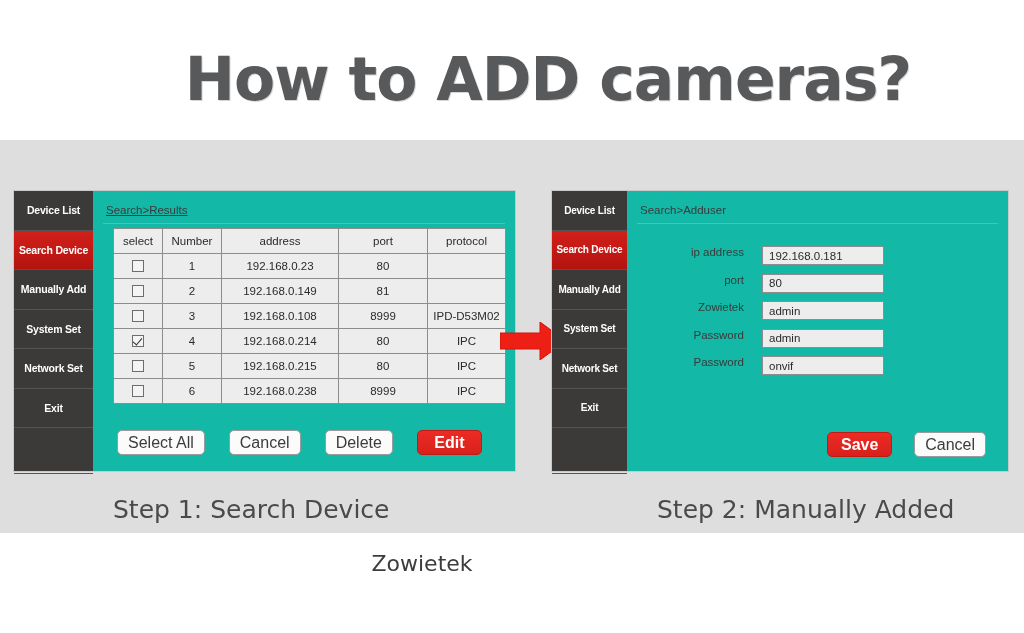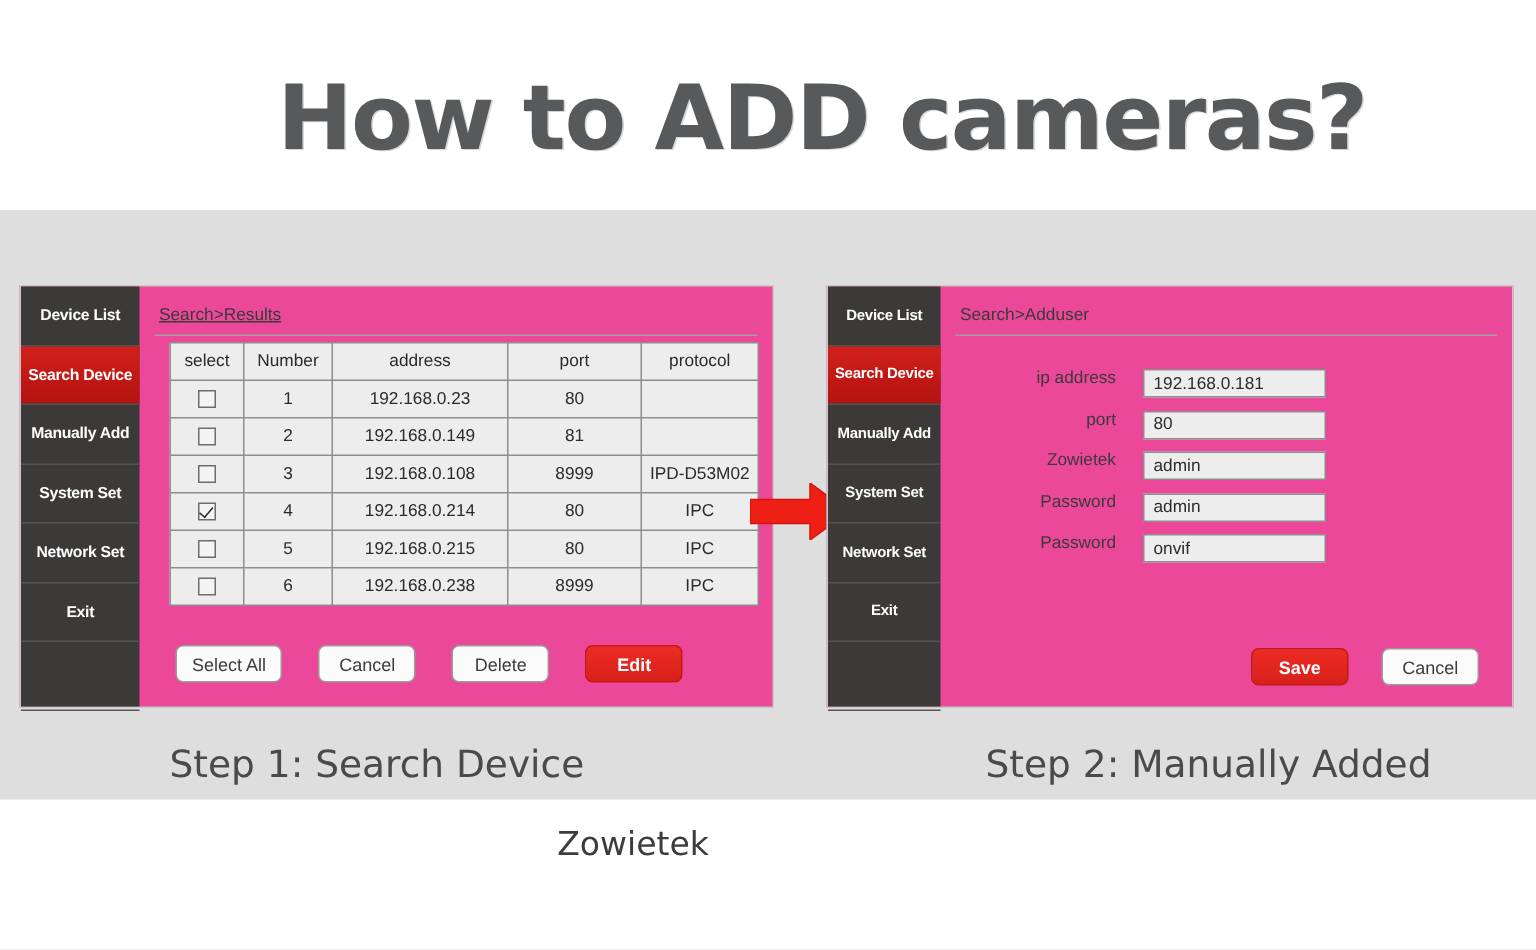--- a/index.html
+++ b/index.html
@@ -37,21 +37,21 @@
     left: 0;
     top: 140px;
     width: 1024px;
     height: 393px;
     background: #dedede;
   }
 
   
   .panel {
     position: absolute;
-    background: #ec4899;
+    background: #14b8a6;
     border: 1px solid #c9c9c9;
     box-sizing: border-box;
   }
   .panel-left  { left: 13px;  top: 190px; width: 503px; height: 282px; }
   .panel-right { left: 551px; top: 190px; width: 458px; height: 282px; }
 
   
   .sidebar {
     position: absolute;
     left: 0;
@@ -168,21 +168,21 @@
     bottom: 16px;
     display: flex;
     gap: 24px;
   }
   .btn {
     min-width: 65px;
     height: 25px;
     display: flex;
     align-items: center;
     justify-content: center;
-    font-size: 12px;
+    font-size: 16px;
     color: #3c3c3c;
     background: #fbfbfb;
     border: 1px solid #9b9b9b;
     border-radius: 5px;
     padding: 0 10px;
     box-sizing: border-box;
     white-space: nowrap;
   }
   .btn.primary {
     background: linear-gradient(to bottom, #ec2b24 0%, #d8211b 100%);

